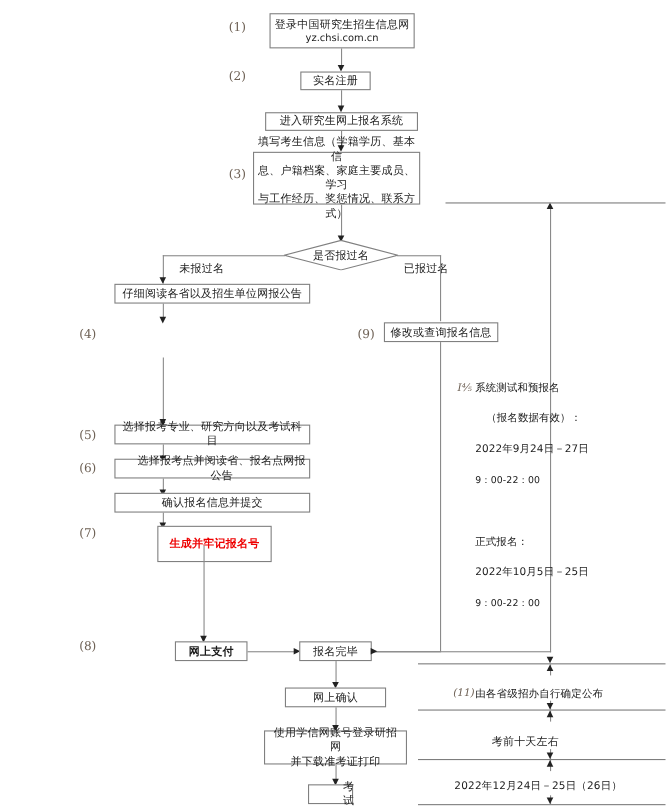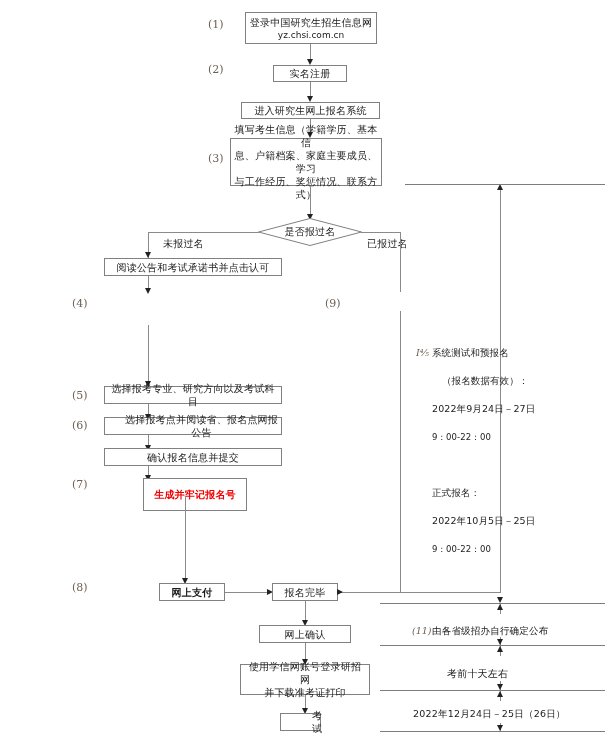--- a/index.html
+++ b/index.html
@@ -132,21 +132,21 @@
   <div class="step-no" style="left:325px; top:297px;">(9)</div>
 
   <div class="box" style="left:245px; top:12px; width:132px; height:32px;">
     <span>登录中国研究生招生信息网</span>
     <span class="sub">yz.chsi.com.cn</span>
   </div>
 
   <div class="vline" style="left:310px; top:44px; height:16px;"></div>
   <div class="arrow-d" style="left:307px; top:59px;"></div>
 
-  <div class="box" style="left:273px; top:65px; width:74px; height:17px;">实名注册</div>
+  <div class="box" style="left:273px; top:65px; width:64px; height:17px;">实名注册</div>
 
   <div class="vline" style="left:310px; top:82px; height:15px;"></div>
   <div class="arrow-d" style="left:307px; top:96px;"></div>
 
   <div class="box" style="left:241px; top:102px; width:139px; height:17px;">进入研究生网上报名系统</div>
 
   <div class="vline" style="left:310px; top:119px; height:14px;"></div>
   <div class="arrow-d" style="left:307px; top:132px;"></div>
 
   <div class="box" style="left:230px; top:138px; width:152px; height:48px;">填写考生信息（学籍学历、基本信
@@ -165,21 +165,21 @@
 
   <div class="hline" style="left:148px; top:232px; width:111px;"></div>
   <div class="hline" style="left:361px; top:232px; width:40px;"></div>
 
   <div class="txt" style="left:163px; top:237px;">未报过名</div>
   <div class="txt" style="left:367px; top:237px;">已报过名</div>
 
   <div class="vline" style="left:148px; top:232px; height:26px;"></div>
   <div class="arrow-d" style="left:145px; top:252px;"></div>
 
-  <div class="box" style="left:104px; top:258px; width:178px; height:18px;">阅读公告和考试承诺书并点击认可</div>
+  <div class="box" style="left:104px; top:258px; width:178px; height:18px;">仔细阅读各省以及招生单位网报公告</div>
 
   <div class="vline" style="left:148px; top:276px; height:13px;"></div>
   <div class="arrow-d" style="left:145px; top:288px;"></div>
 
 
   <div class="vline" style="left:148px; top:325px; height:57px;"></div>
   <div class="arrow-d" style="left:145px; top:381px;"></div>
 
   <div class="box" style="left:104px; top:386px; width:178px; height:18px;">选择报考专业、研究方向以及考试科目</div>
 
@@ -201,20 +201,21 @@
   <div class="vline" style="left:185px; top:496px; height:83px;"></div>
   <div class="arrow-d" style="left:182px; top:578px;"></div>
 
   <div class="box" style="left:159px; top:583px; width:66px; height:18px;font-weight:bold;">网上支付</div>
 
   <div class="hline" style="left:225px; top:592px; width:43px;"></div>
   <div class="arrow-r" style="left:267px; top:589px;"></div>
 
   <div class="vline" style="left:400px; top:232px; height:60px;"></div>
 
+  <div class="box" style="left:349px; top:293px; width:104px; height:18px;">修改或查询报名信息</div>
 
   <div class="vline" style="left:400px; top:311px; height:281px;"></div>
   <div class="hline" style="left:287px; top:592px; width:114px;"></div>
   <div class="arrow-l" style="left:281px; top:589px;"></div>
 
   <div class="box" style="left:272px; top:583px; width:66px; height:18px;">报名完毕</div>
 
   <div class="hline" style="left:338px; top:592px; width:163px;"></div>
   <div class="arrow-r" style="left:337px; top:589px;"></div>
 

